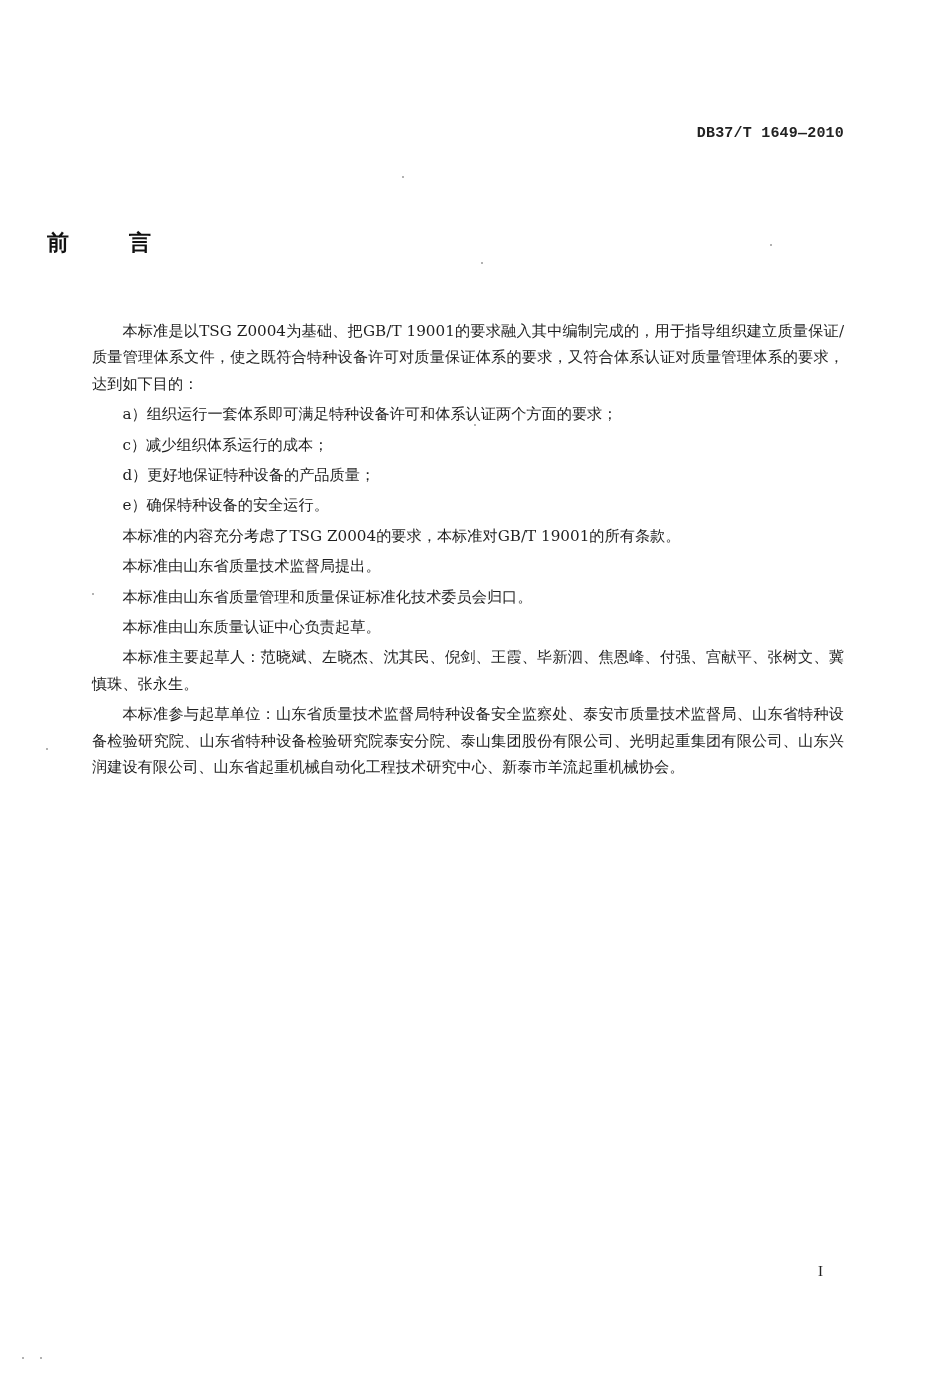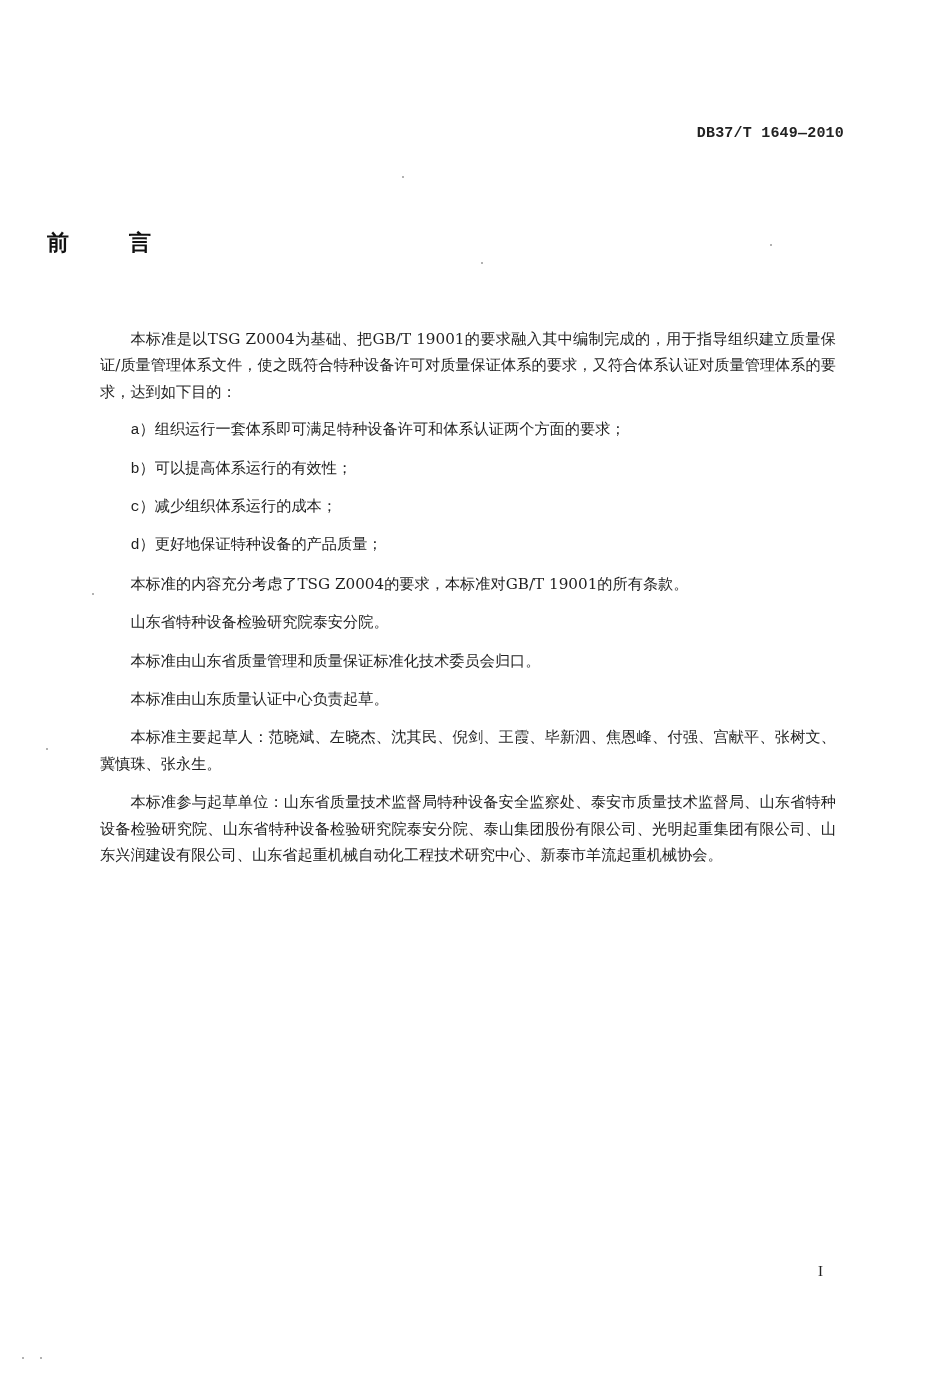--- a/index.html
+++ b/index.html
@@ -48,29 +48,28 @@
     .body-text {
       position: absolute;
       top: 314px;
       left: 88px;
       width: 760px;
       font-size: 15.2px;
       line-height: 26.4px;
       color: #1f1f1f;
     }
     .para {
-      margin: 12px;
+      margin: 4px;
       text-indent: 2em;
       text-align: justify;
       text-align-last: left;
     }
     .list-item {
-      margin: 12px;
+      margin: 4px;
       padding-left: 2em;
-      font-family: Liberation Mono, monospace;
     }
     .page-number {
       position: absolute;
       top: 1263px;
       left: 818px;
       font-family: "Liberation Serif", "DejaVu Serif", serif;
       font-size: 15px;
       color: #222;
     }
     .watermark {
@@ -97,25 +96,25 @@
 
 <div class="std-code">DB37/T 1649—2010</div>
 
 <div class="page-title">
   <span>前</span><span class="gap"></span><span>言</span>
 </div>
 
 <div class="body-text">
   <p class="para">本标准是以TSG Z0004为基础、把GB/T 19001的要求融入其中编制完成的，用于指导组织建立质量保证/质量管理体系文件，使之既符合特种设备许可对质量保证体系的要求，又符合体系认证对质量管理体系的要求，达到如下目的：</p>
   <p class="list-item">a）组织运行一套体系即可满足特种设备许可和体系认证两个方面的要求；</p>
-  <p class="list-item">b）可以提高体系运行的有效性；</p>
   <p class="list-item">c）减少组织体系运行的成本；</p>
   <p class="list-item">d）更好地保证特种设备的产品质量；</p>
+  <p class="list-item">e）确保特种设备的安全运行。</p>
   <p class="para">本标准的内容充分考虑了TSG Z0004的要求，本标准对GB/T 19001的所有条款。</p>
-  <p class="para">山东省特种设备检验研究院泰安分院。</p>
+  <p class="para">本标准由山东省质量技术监督局提出。</p>
   <p class="para">本标准由山东省质量管理和质量保证标准化技术委员会归口。</p>
   <p class="para">本标准由山东质量认证中心负责起草。</p>
   <p class="para">本标准主要起草人：范晓斌、左晓杰、沈其民、倪剑、王霞、毕新泗、焦恩峰、付强、宫献平、张树文、冀慎珠、张永生。</p>
   <p class="para">本标准参与起草单位：山东省质量技术监督局特种设备安全监察处、泰安市质量技术监督局、山东省特种设备检验研究院、山东省特种设备检验研究院泰安分院、泰山集团股份有限公司、光明起重集团有限公司、山东兴润建设有限公司、山东省起重机械自动化工程技术研究中心、新泰市羊流起重机械协会。</p>
 </div>
 
 <div class="page-number">I</div>
 
 <div class="watermark">库七七 www.kqqw.com标准下载</div>
 

